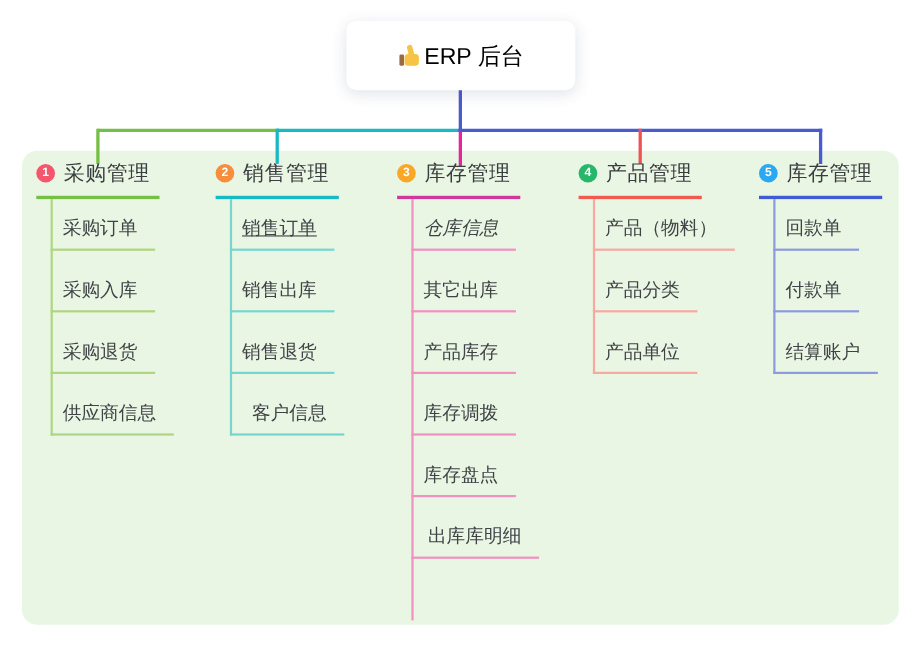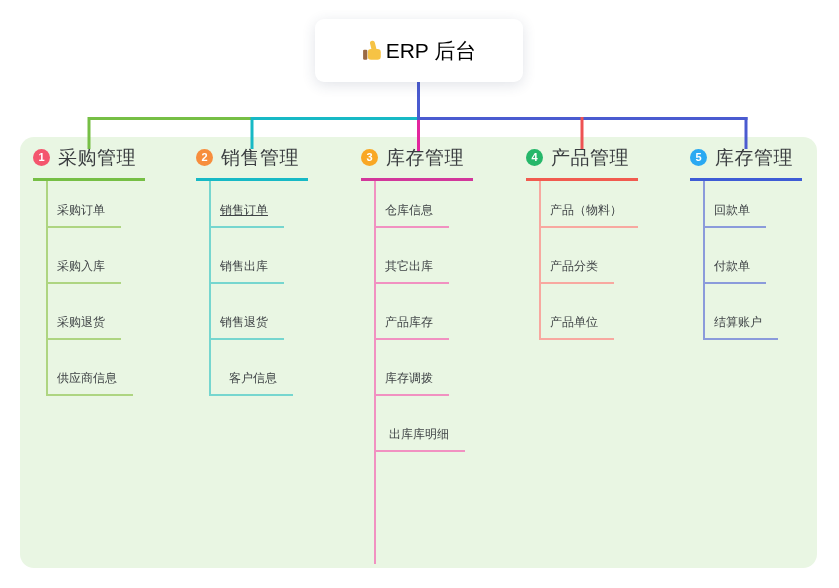--- a/index.html
+++ b/index.html
@@ -31,21 +31,21 @@
     width:17px; height:17px; border-radius:50%; flex:0 0 17px;
     display:flex; align-items:center; justify-content:center;
     color:#fff; font-size:11px; font-weight:bold; line-height:17px;
   }
   .branch-label { font-size:19px; color:#3a3d40; font-weight:500; white-space:nowrap; letter-spacing:0.5px; }
   .branch-children { position:absolute; left:13px; top:26px; }
   .child-row { height:56px; display:flex; align-items:flex-end; }
   .child-label {
     display:inline-block; padding:0 16px 7px 11px;
     border-bottom:2px solid #aaa;
-    font-size:12px; color:#3f4346; white-space:nowrap;
+    font-size:17px; color:#3f4346; white-space:nowrap;
   }
   .branch-vline { position:absolute; left:13px; top:35px; width:2px; }
 </style>
 </head>
 <body>
 
 <div class="stage">
   <div class="panel" style="background: rgb(233, 246, 227);"></div>
 
   <svg class="connectors" width="839" height="588">
@@ -114,30 +114,33 @@
         </div>
     <div class="branch-vline" style="background: rgb(118, 214, 207); height: 215px;"></div>
   </div>
       <div class="branch" style="left: 361px; top: 146px;">
     <div class="branch-header" style="border-bottom-color: rgb(210, 55, 155);">
       <span class="badge" style="background: rgb(249, 168, 37);">3</span>
       <span class="branch-label">库存管理</span>
     </div>
     <div class="branch-children">
           <div class="child-row">
-    <span class="child-label" style="border-bottom-color: rgb(241, 145, 193);">仓库信息</span>
+    <span class="child-label" style="border-bottom-color: rgb(241, 145, 193); font-style: italic;">仓库信息</span>
   </div>
           <div class="child-row">
     <span class="child-label" style="border-bottom-color: rgb(241, 145, 193);">其它出库</span>
   </div>
           <div class="child-row">
     <span class="child-label" style="border-bottom-color: rgb(241, 145, 193);">产品库存</span>
   </div>
           <div class="child-row">
     <span class="child-label" style="border-bottom-color: rgb(241, 145, 193);">库存调拨</span>
+  </div>
+          <div class="child-row">
+    <span class="child-label" style="border-bottom-color: rgb(241, 145, 193);">库存盘点</span>
   </div>
           <div class="child-row">
     <span class="child-label" style="border-bottom-color: rgb(241, 145, 193); padding-left: 15px;">出库库明细</span>
   </div>
         </div>
     <div class="branch-vline" style="background: rgb(241, 145, 193); height: 383px;"></div>
   </div>
       <div class="branch" style="left: 526px; top: 146px;">
     <div class="branch-header" style="border-bottom-color: rgb(241, 91, 79);">
       <span class="badge" style="background: rgb(38, 183, 106);">4</span>

